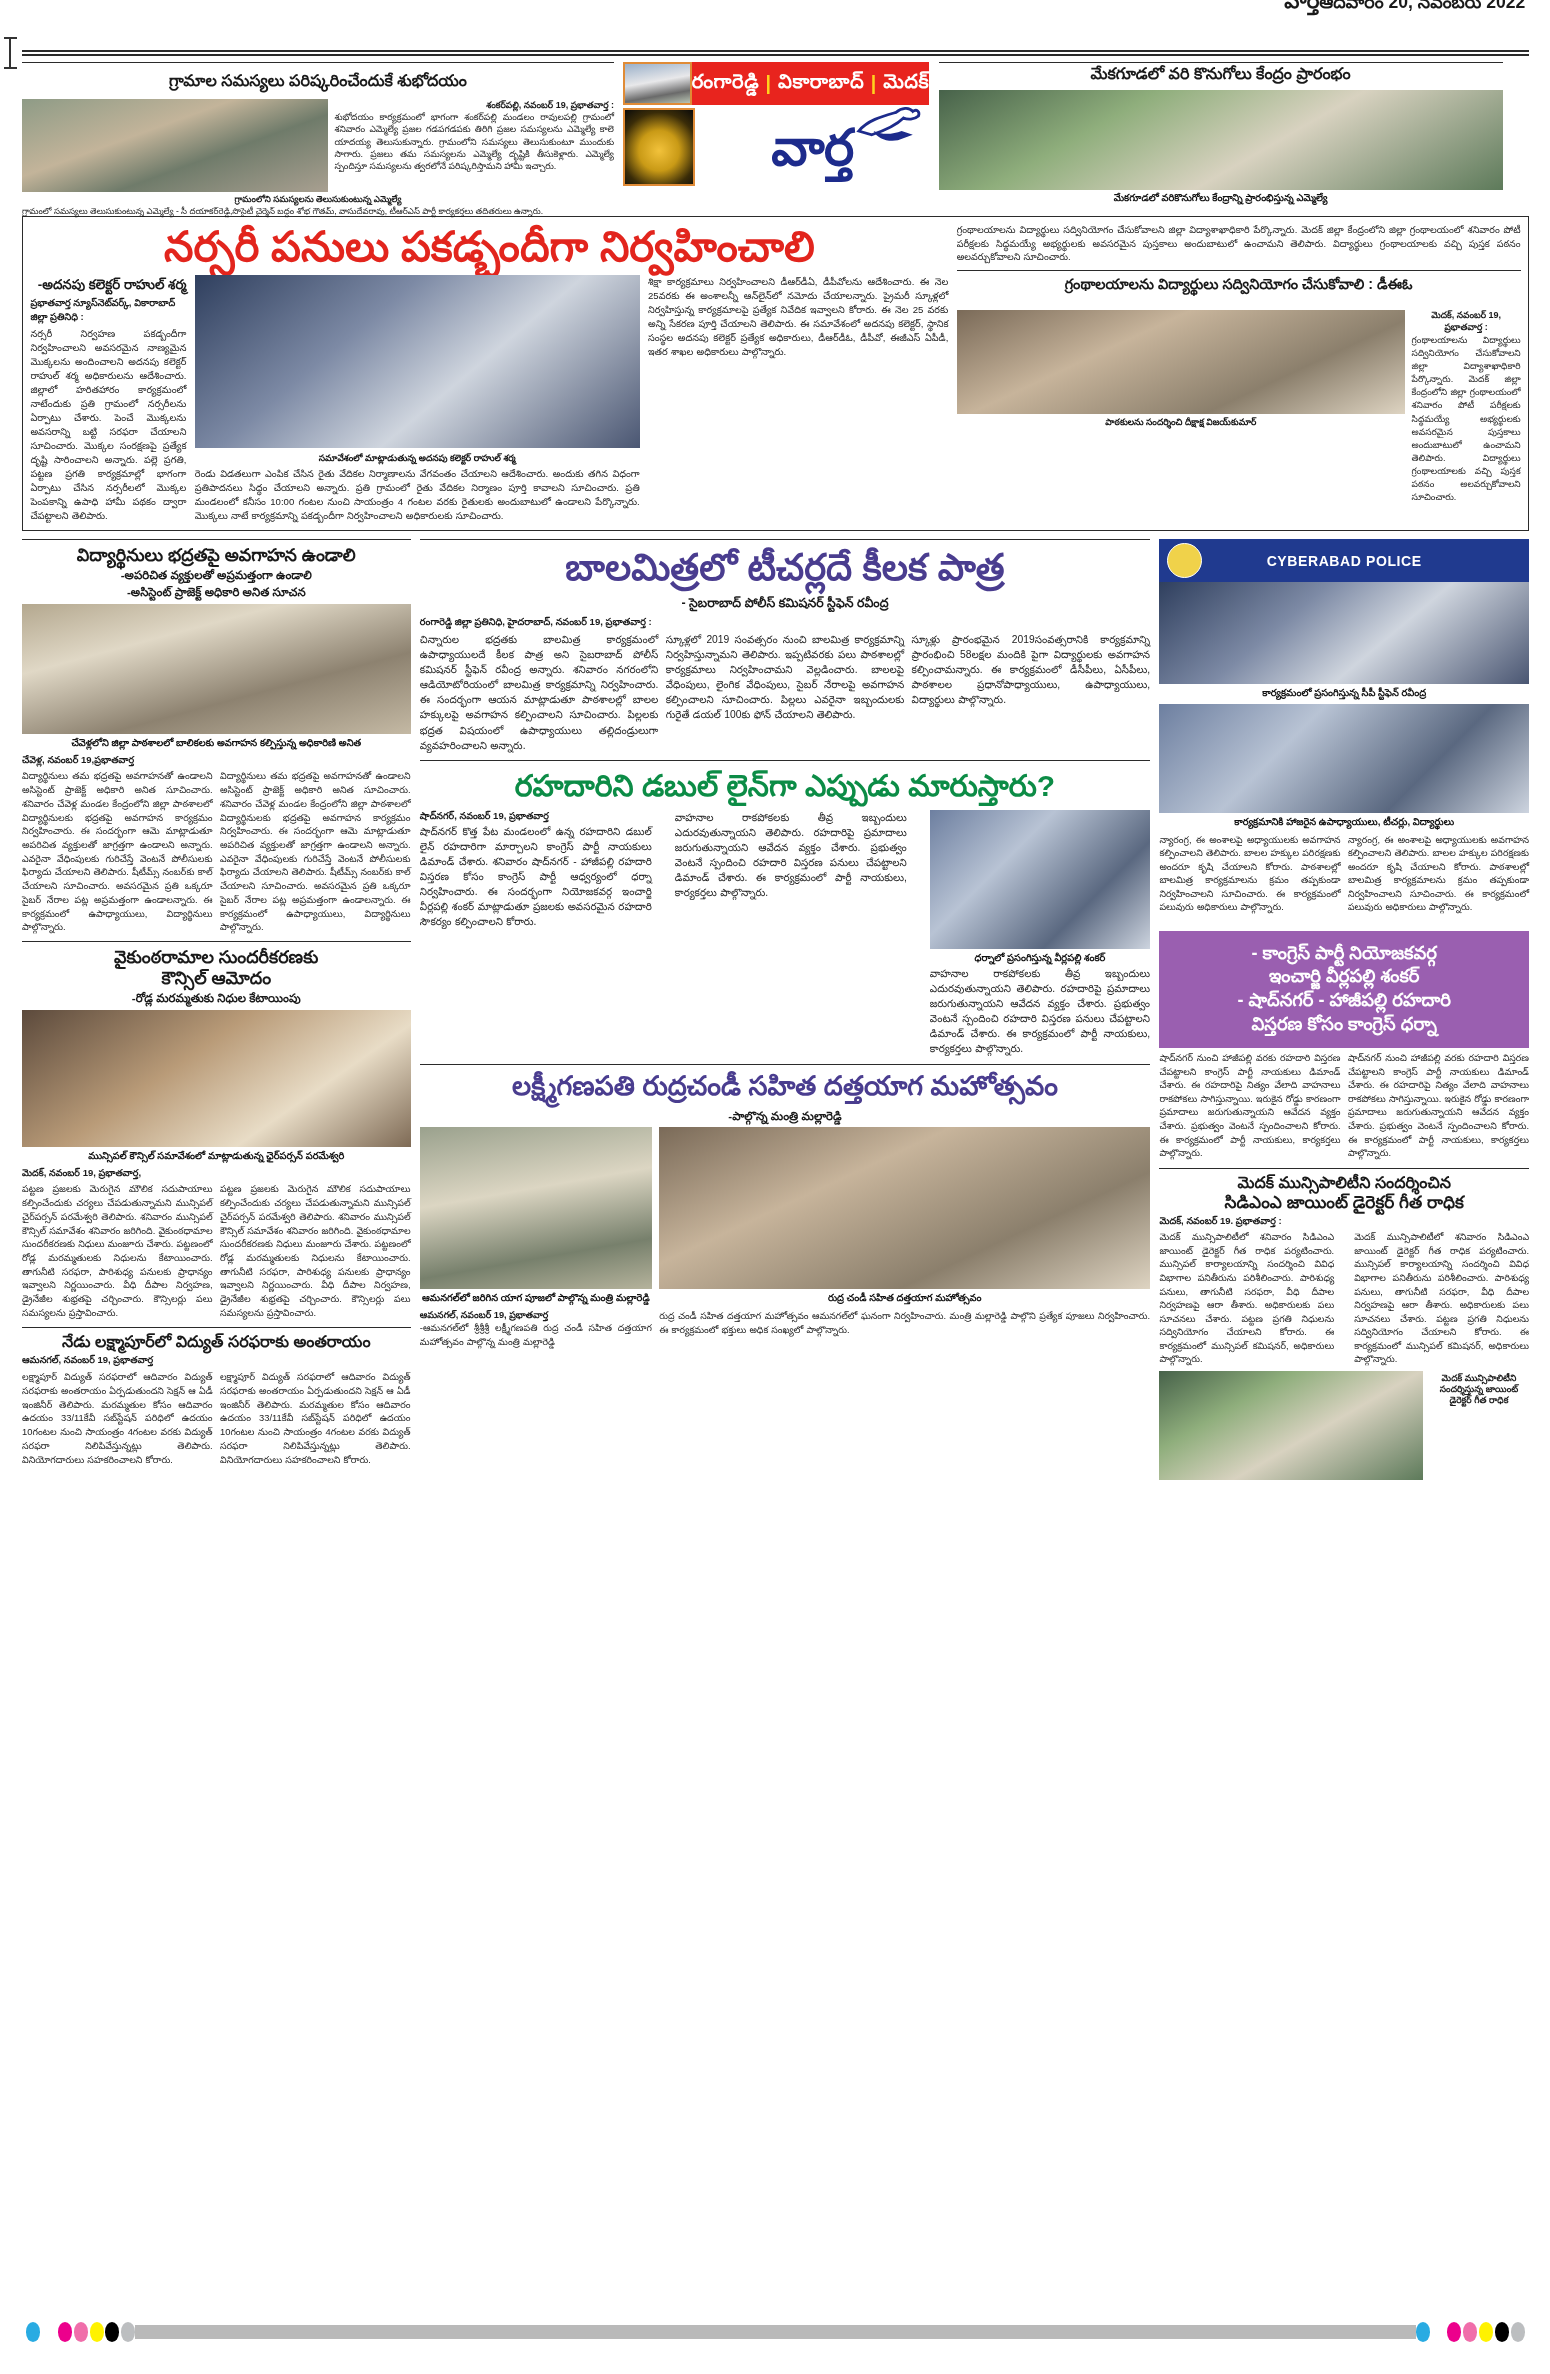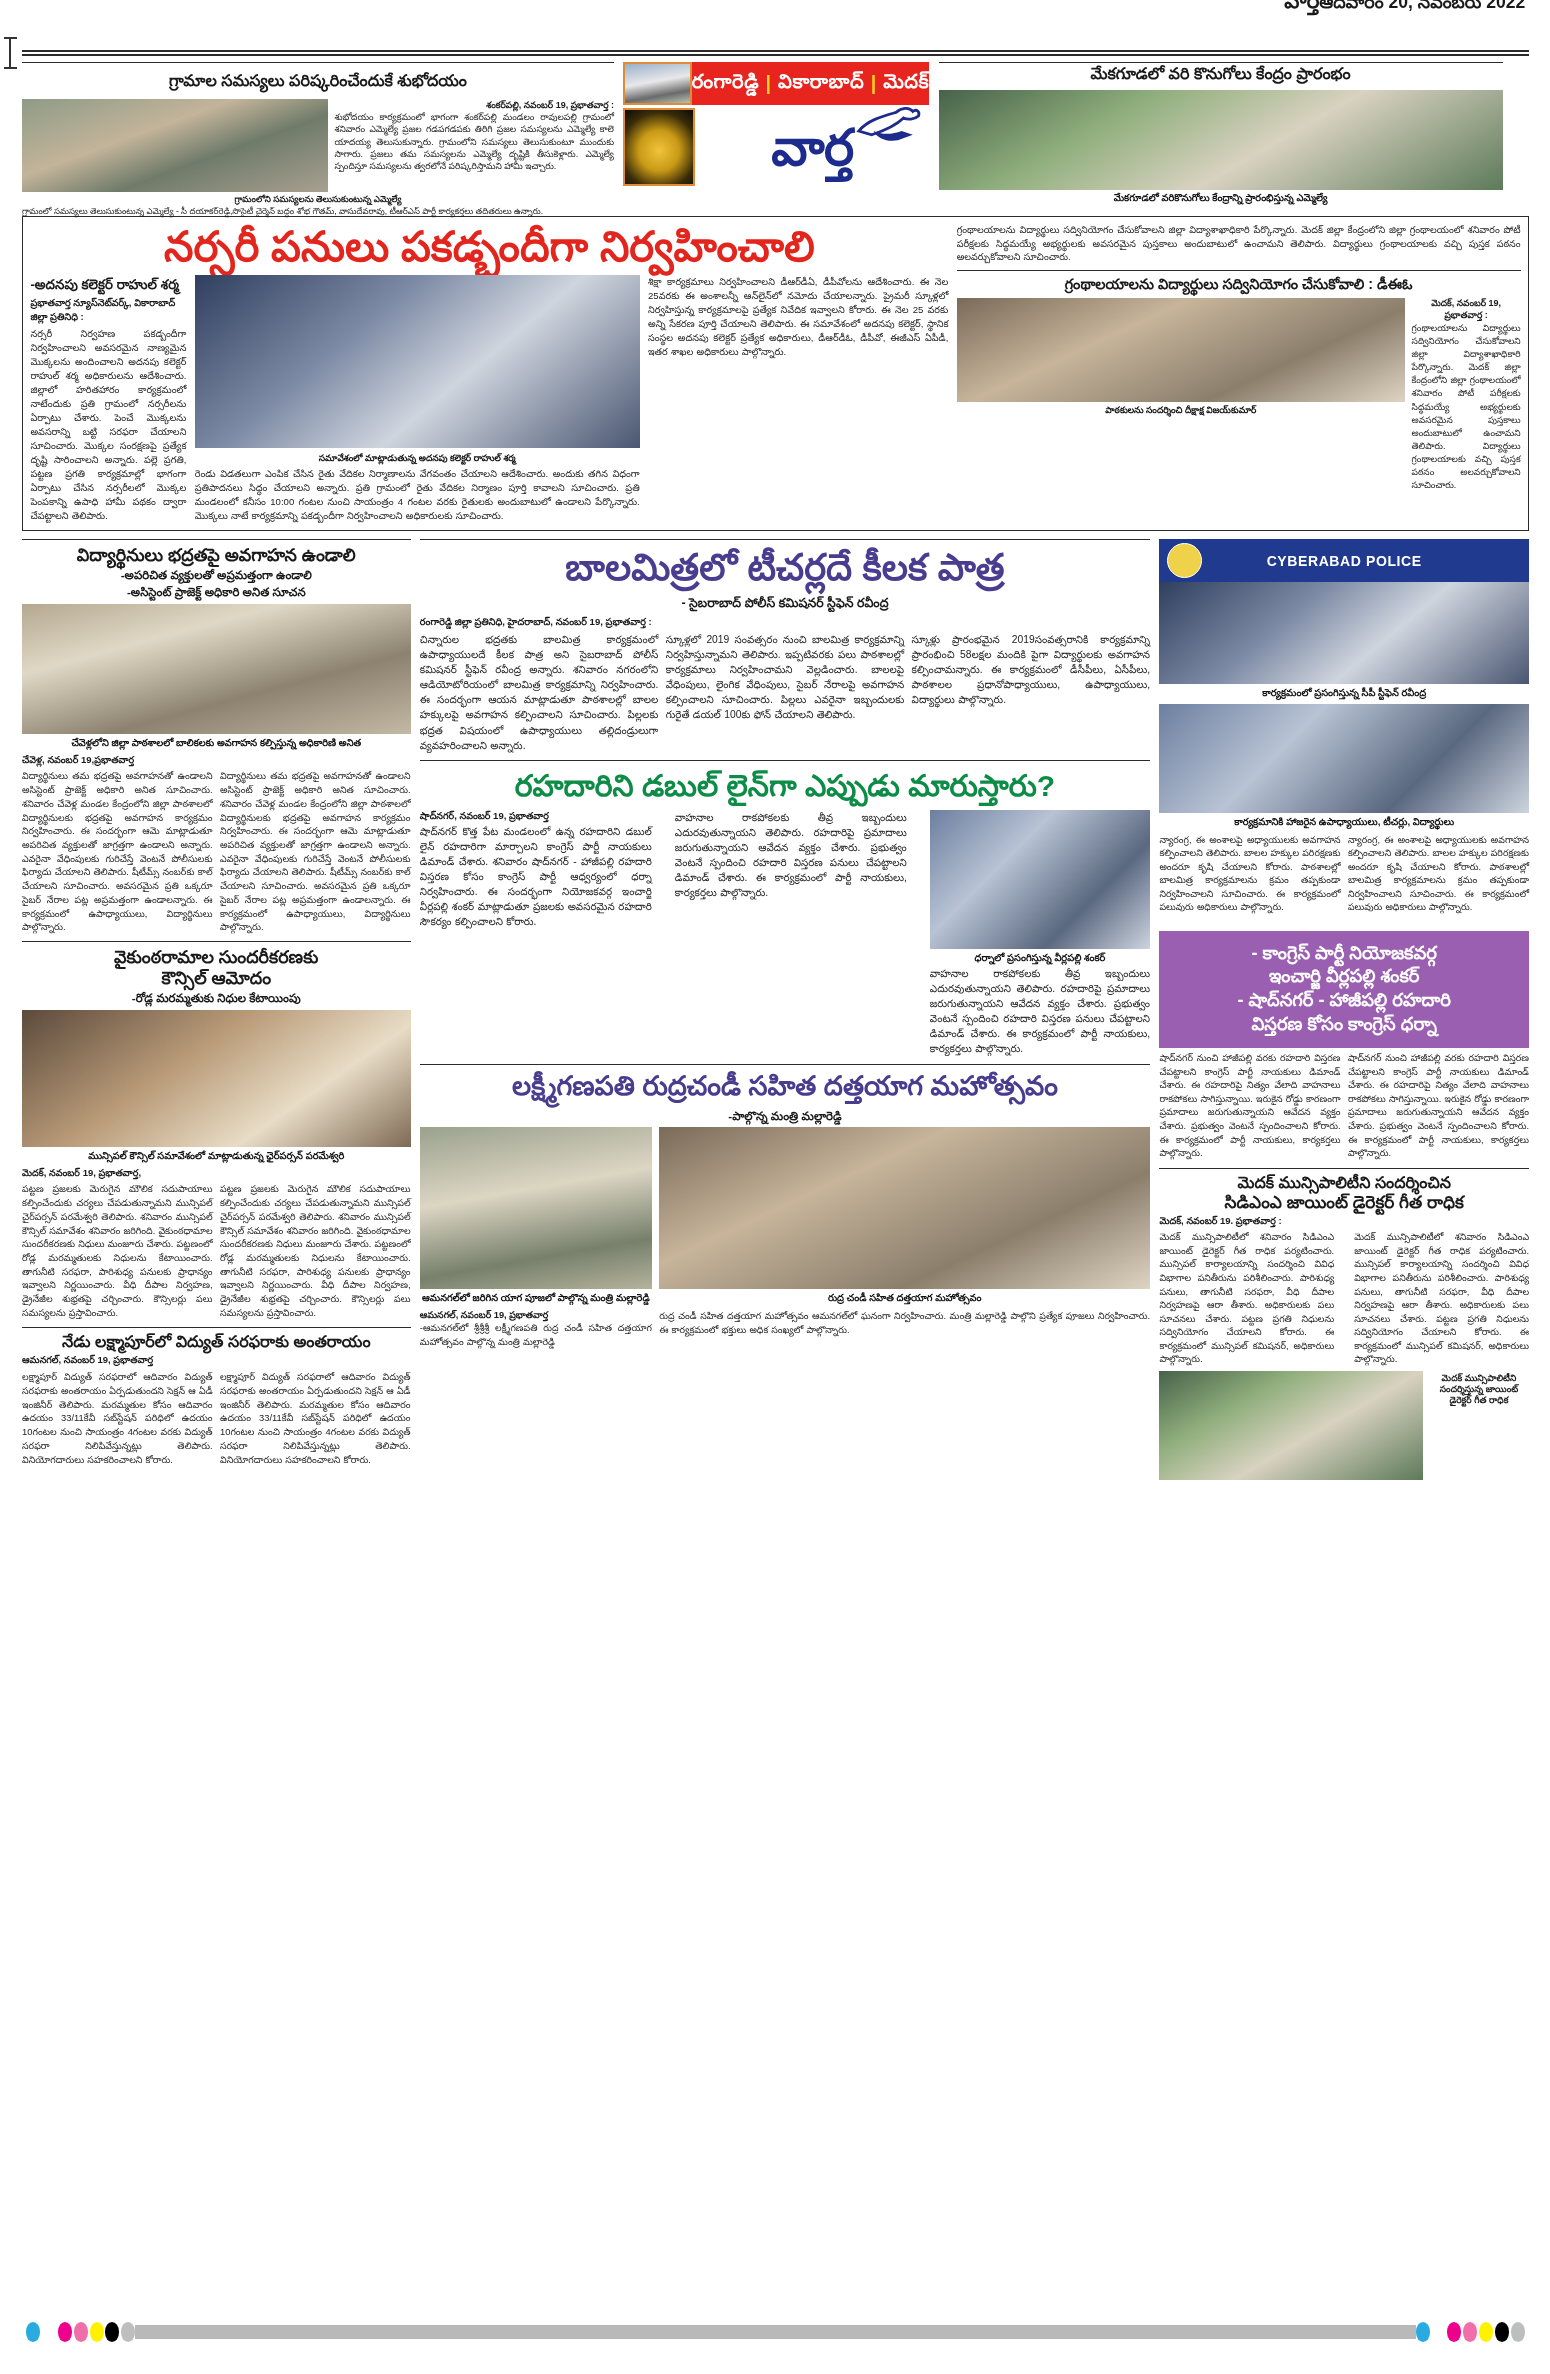--- a/index.html
+++ b/index.html
@@ -125,33 +125,33 @@
   .lead {
     margin-top: 7.4px; border: 1.9px solid #2b2b2b; padding: 5.6px 7.4px 6.5px;
     display: flex; gap: 8.3px;
   }
   .lead-main { width: 918px; }
   .lead-head {
     font-size: 42px; font-weight: bold; color: #e2251d;
     text-align: center; line-height: 1.06; padding: 1.9px 0 5.6px;
   }
   .lead-kicker {
-    font-size: 13.4px; font-weight: bold; text-align: left;
+    font-size: 13.4px; font-weight: bold; text-align: right;
     padding: 1.9px 0 2.8px;
   }
   .lead-cols { display: flex; gap: 8.3px; }
   .lead-c1 { width: 156px; }
   .lead-c2 { width: 445px; }
   .lead-c3 { flex: 1; }
   .lead-photo { width: 100%; height: 173px; margin-bottom: 2.8px; }
   .lead-byline { font-size: 9.6px; font-weight: bold; margin-bottom: 1.9px; }
   .lead-right { flex: 1; }
   .lead-right .rh {
     font-size: 14.4px; font-weight: bold; text-align: center; line-height: 1.2;
-    padding-bottom: 5px;
+    padding-bottom: 17px;
   }
   .lead-right .rphoto { width: 100%; height: 104px; }
 
   
   .mid { display: flex; gap: 9.3px; margin-top: 8.3px; }
   .col-l { width: 390px; }
   .col-c { width: 733px; }
   .col-r { width: 371px; }
 
   .sec { border-top: 1.9px solid #2b2b2b; padding-top: 4.6px; margin-top: 7.4px; }

